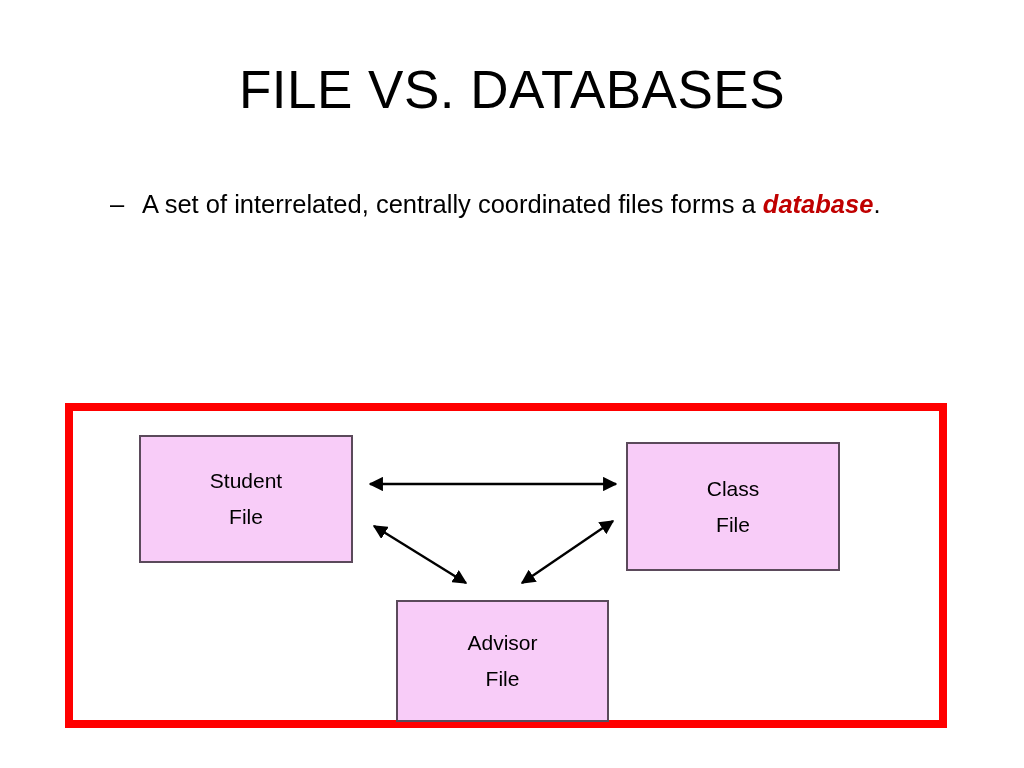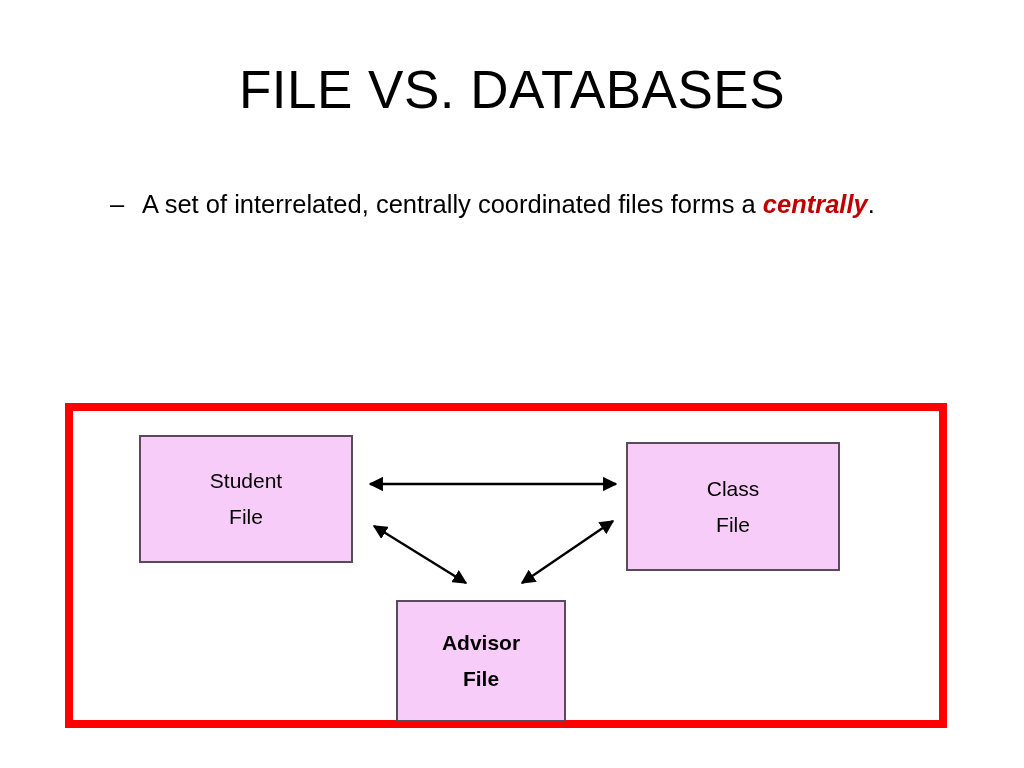--- a/index.html
+++ b/index.html
@@ -91,39 +91,39 @@
     justify-content: center;
     font-size: 21px;
     line-height: 36px;
     color: #000000;
   }
   .file-box .ln { display: block; }
 
   
   #box-student  { left:  66px; top:  24px; width: 214px; height: 128px; }
   #box-class    { left: 553px; top:  31px; width: 214px; height: 129px; }
-  #box-advisor  { left: 323px; top: 189px; width: 170px; height: 122px; font-weight: bold; }
+  #box-advisor  { left: 323px; top: 189px; width: 213px; height: 122px; }
 
   #arrow-layer {
     position: absolute;
     left: 0; top: 0;
     width: 882px;
     height: 325px;
     pointer-events: none;
   }
 </style>
 </head>
 <body>
 
 <div id="slide-title">FILE VS. DATABASES</div>
 
 <div id="bullet-block">
   <div class="bullet-row">
     <span class="bullet-dash">–</span>
-    <span class="bullet-text"><span>A set of interrelated, centrally coordinated files forms a </span><span class="kw-database">centrally</span><span>.</span></span>
+    <span class="bullet-text"><span>A set of interrelated, centrally coordinated files forms a </span><span class="kw-database">database</span><span>.</span></span>
   </div>
 </div>
 
 <div id="diagram-frame">
   <div id="diagram-canvas">
 
     <svg id="arrow-layer" viewBox="0 0 882 325" width="882" height="325">
       <defs>
         <marker id="ah-start" viewBox="0 0 10 10" refX="9" refY="5" markerWidth="6" markerHeight="6" orient="auto-start-reverse">
           <path d="M 0 0 L 10 5 L 0 10 z" fill="#000000"></path>

